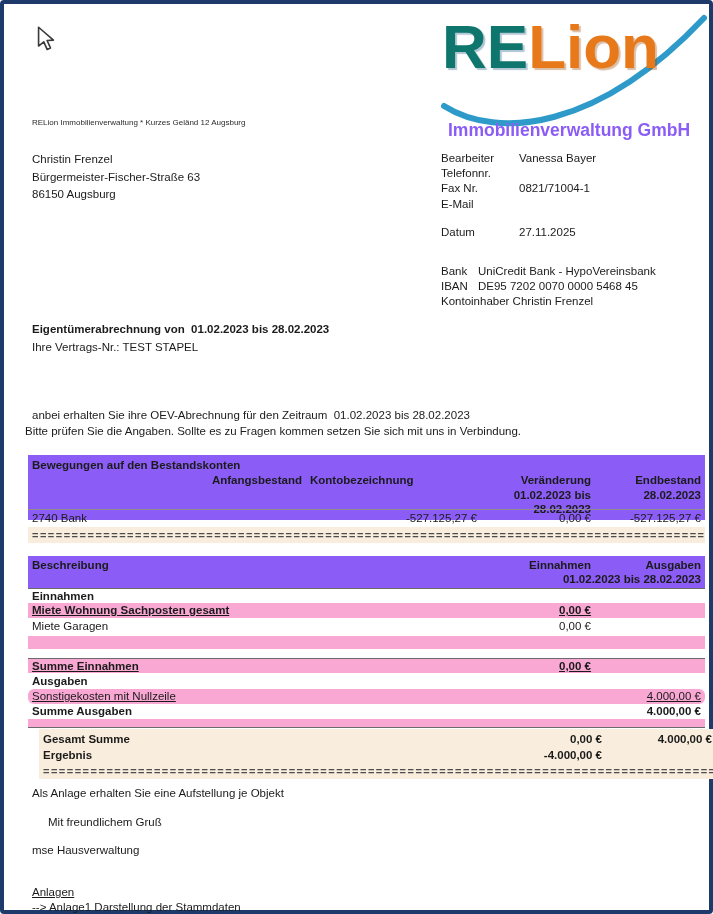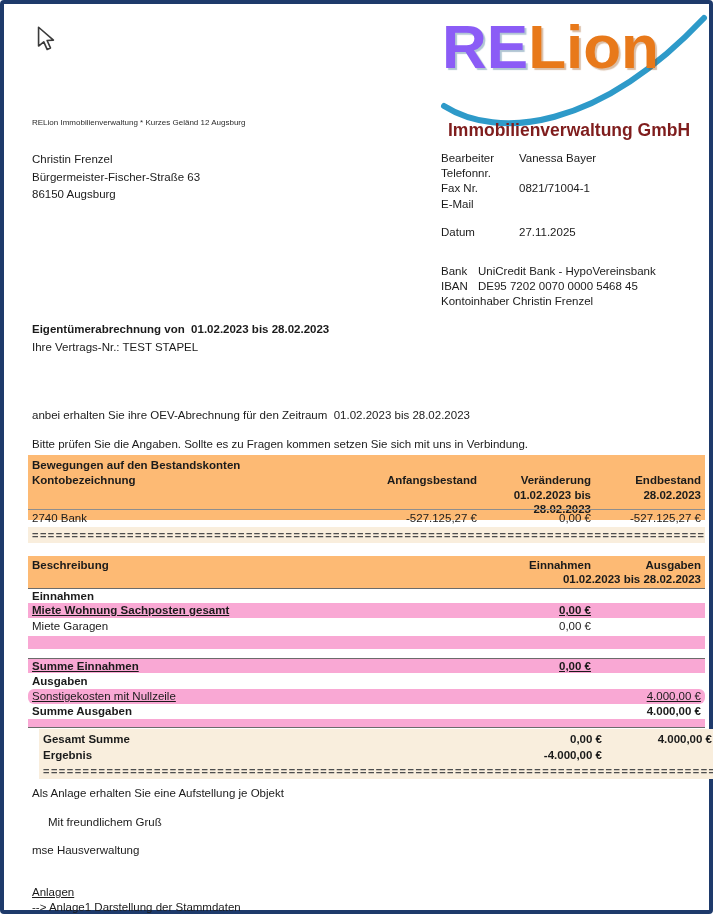--- a/index.html
+++ b/index.html
@@ -20,47 +20,47 @@
   
   .cursor { position:absolute; left:33px; top:22px; width:18px; height:26px; z-index:50; }
 
   
   .logo { left:432px; top:6px; width:276px; height:140px; }
   .logo .swoosh { position:absolute; left:0; top:0; width:276px; height:140px; z-index:0; }
   .logo .word {
     position:relative; z-index:1; font-size:62px; font-weight:bold; line-height:1;
     letter-spacing:0px; margin-left:6px; margin-top:6px; display:inline-block;
   }
-  .lg-blue  { color:#8b5cf6; text-shadow:2px 2px 1px rgba(30,90,130,.35); }
+  .lg-blue  { color:#0f766e; text-shadow:2px 2px 1px rgba(30,90,130,.35); }
   .lg-orange{ color:#e8791a; text-shadow:2px 2px 1px rgba(150,70,0,.35); }
   .logo .subtitle {
     position:absolute; left:12px; top:110px; z-index:1; width:260px;
-    color:#7f1d1d; font-weight:bold; font-size:17.5px; letter-spacing:0px;
+    color:#8b5cf6; font-weight:bold; font-size:17.5px; letter-spacing:0px;
   }
 
   
   .sender { left:28px; top:114px; }
   .recipient { left:28px; top:147px; line-height:17.5px; font-size:11.5px; }
 
   
   .contact { left:437px; top:147px; }
   .contact .grid { display:grid; grid-template-columns:78px auto; line-height:15.2px; }
   .datumrow { left:437px; top:222px; display:grid; grid-template-columns:78px auto; }
   .bank { left:437px; top:260px; line-height:15.2px; }
   .bank .grid { display:grid; grid-template-columns:37px auto; }
 
   
   .subject1 { left:28px; top:319px; }
   .subject2 { left:28px; top:337px; }
   .body1 { left:28px; top:405px; }
-  .body2 { left:28px; top:421px;margin-top:13px; }
+  .body2 { left:21px; top:421px; }
 
   
   .tbl { left:24px; width:677px; box-sizing:border-box; }
-  .hdr-bg { background:#fdba74; }
+  .hdr-bg { background:#8b5cf6; }
   .gray-bg { background:#f9a8d4;text-decoration:underline; }
   .cream-bg { background:#f9eedd; }
   .grid4 { display:grid; grid-template-columns:1fr 175px 114px 110px; }
   .grid3 { display:grid; grid-template-columns:1fr 114px 110px; }
   .cell { padding:0 4px; overflow:hidden; white-space:nowrap; }
   .r { text-align:right; }
   .t1-header { top:451px; padding:2px 0 3px 0; }
   .t1-title { padding:1px 4px 0 4px; line-height:15px; }
   .t1-cols .cell { line-height:14.5px; }
   .t1-row { top:505px; height:17px; border-top:1px solid #8e8e8e; align-items:center; }
@@ -149,22 +149,22 @@
 
   <div class="abs subject1 b pre">Eigentümerabrechnung von  01.02.2023 bis 28.02.2023</div>
   <div class="abs subject2">Ihre Vertrags-Nr.: TEST STAPEL</div>
 
   <div class="abs body1 pre">anbei erhalten Sie ihre OEV-Abrechnung für den Zeitraum  01.02.2023 bis 28.02.2023</div>
   <div class="abs body2">Bitte prüfen Sie die Angaben. Sollte es zu Fragen kommen setzen Sie sich mit uns in Verbindung.</div>
 
   <div class="abs tbl t1-header hdr-bg">
     <div class="t1-title b">Bewegungen auf den Bestandskonten</div>
     <div class="grid4 t1-cols b">
+      <div class="cell r">Anfangsbestand</div>
       <div class="cell">Kontobezeichnung</div>
-      <div class="cell r">Anfangsbestand</div>
       <div class="cell r">
         <div>Veränderung</div>
         <div>01.02.2023 bis</div>
         <div>28.02.2023</div>
       </div>
       <div class="cell r">
         <div>Endbestand</div>
         <div>28.02.2023</div>
       </div>
     </div>

